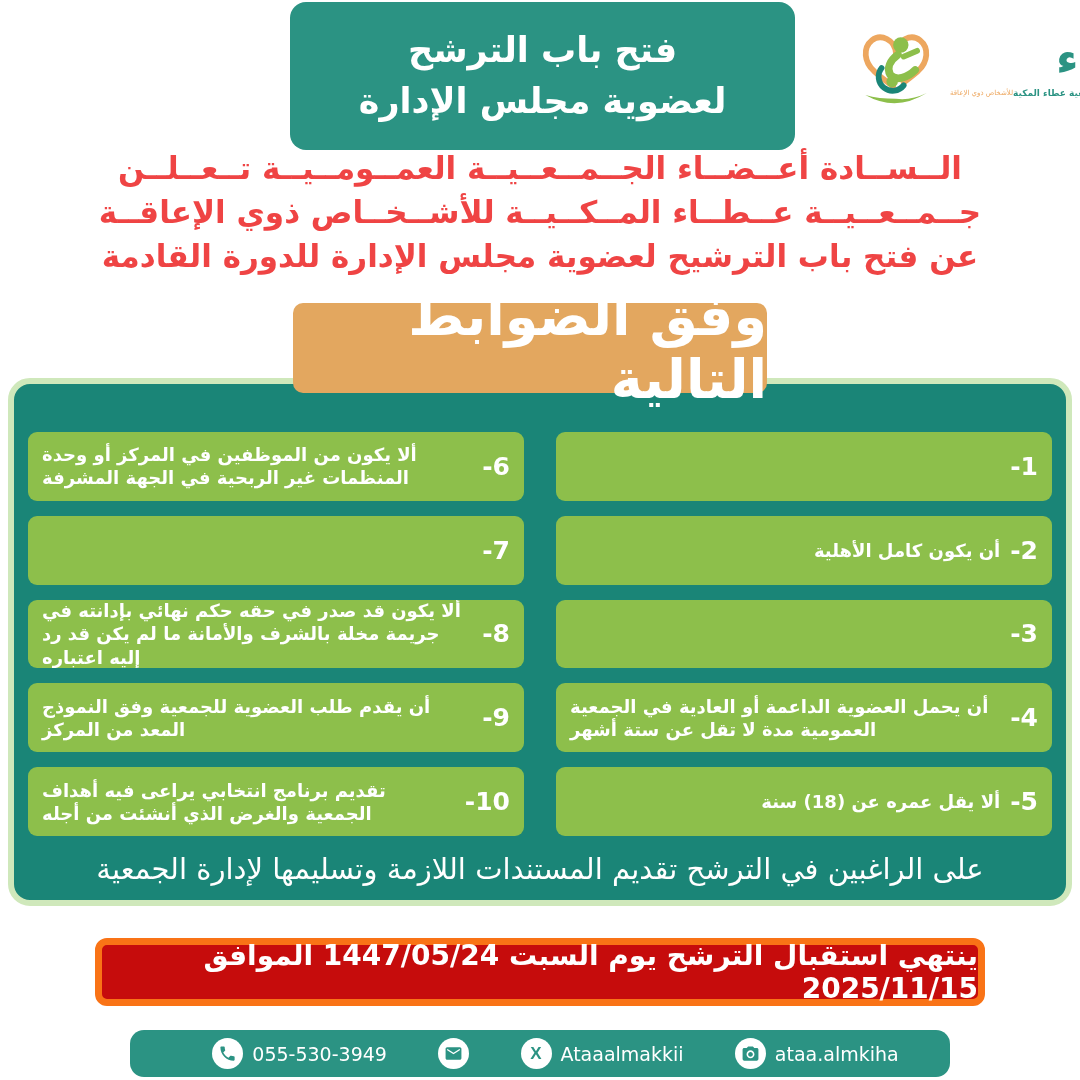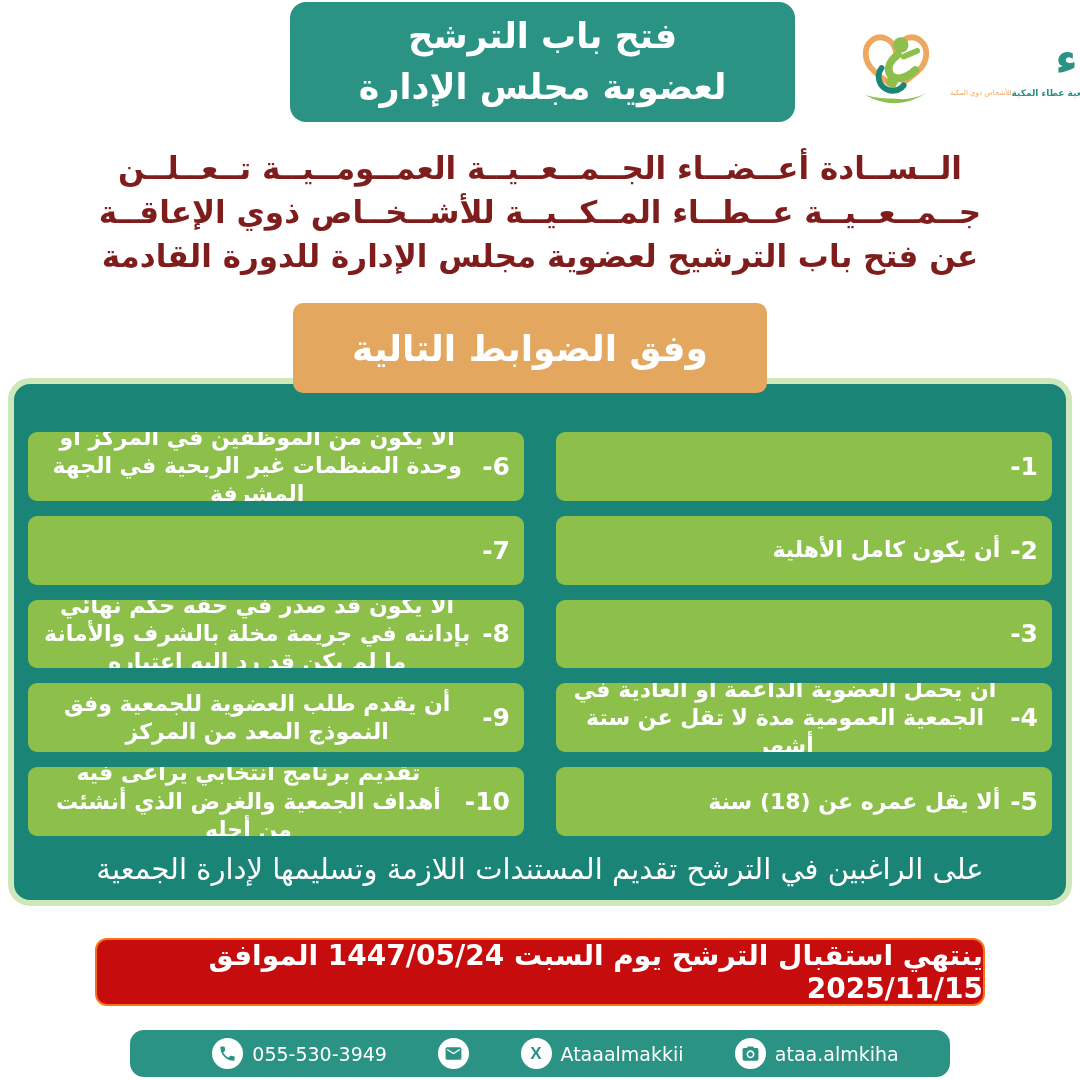--- a/index.html
+++ b/index.html
@@ -1,21 +1,21 @@
 <!DOCTYPE html>
 <html lang="ar"><head>
 <meta charset="utf-8">
 <style>
   * { margin:0; padding:0; box-sizing:border-box; }
   body { background:#ffffff; font-family:"DejaVu Sans", sans-serif; }
   .canvas { position:relative; width:1080px; height:1080px; background:#ffffff; overflow:hidden; }
 
   
   .header-box {
-    position:absolute; top:2px; left:290px; width:505px; height:120px;
+    position:absolute; top:2px; left:290px; width:505px; height:148px;
     background:#2b9383; border-radius:16px;
     display:flex; flex-direction:column; align-items:center; justify-content:center;
     color:#ffffff; font-weight:bold; font-size:35px; line-height:1.45; direction:rtl; text-align:center;
   }
 
   
   .logo { position:absolute; top:20px; right:12px; width:220px; height:100px; display:flex; align-items:center; gap:6px; }
   .logo-mark { width:96px; height:96px; flex:0 0 auto; }
   .logo-text { display:flex; flex-direction:column; align-items:center; direction:rtl; }
   .logo-word { color:#2b9383; font-size:44px; font-weight:bold; line-height:1.0; }
@@ -23,59 +23,59 @@
   .logo-sub-col { display:flex; flex-direction:row; align-items:center; }
   .logo-sub .ar-name { color:#2b9383; font-size:9px; font-weight:bold; white-space:nowrap; }
   .logo-sub .ar-tag  { color:#eda75f; font-size:7px; white-space:nowrap; }
   .logo-sub .en-name { color:#2b9383; font-size:8px; font-weight:bold; white-space:nowrap; }
   .logo-sub .en-tag  { color:#eda75f; font-size:5px; white-space:nowrap; }
   .logo-divider { width:1px; height:20px; background:#2b9383; }
 
   
   .intro {
     position:absolute; top:146px; left:40px; right:40px;
-    direction:rtl; text-align:center; color:#7f1d1d; font-weight:bold;
+    direction:rtl; text-align:center; color:#ef4444; font-weight:bold;
     font-size:31px; line-height:1.42;
   }
 
   
   .badge {
     position:absolute; top:303px; left:293px; width:474px; height:90px;
     background:#e3a75f; border-radius:10px; z-index:3;
     display:flex; align-items:center; justify-content:center;
-    color:#ffffff; font-weight:bold; font-size:36px; direction:rtl;
+    color:#ffffff; font-weight:bold; font-size:54px; direction:rtl;
   }
 
   
   .panel {
     position:absolute; top:378px; left:8px; right:8px; height:528px;
     background:#1a8577; border:6px solid #cfe8bb; border-radius:22px; z-index:2;
   }
   .grid {
     margin:48px 14px 0 14px; height:404px;
     display:grid; grid-template-columns:1fr 1fr; grid-template-rows:repeat(5,1fr);
     grid-auto-flow:column; column-gap:32px; row-gap:15px; direction:rtl;
   }
   .item {
     background:#8dbf4b; border-radius:9px; color:#ffffff; font-weight:bold;
     display:flex; align-items:center; gap:10px; padding:4px 14px; direction:rtl;
     overflow:hidden;
   }
   .item .num { direction:ltr; font-size:25px; flex:0 0 auto; }
-  .item .txt { font-size:22px; line-height:1.28; text-align:center; }
+  .item .txt { font-size:18px; line-height:1.28; text-align:left; }
 
   .statement {
     margin-top:16px; text-align:center; color:#ffffff; font-weight:normal;
     font-size:29px; direction:rtl; padding:0 20px;
   }
 
   
   .deadline {
     position:absolute; top:938px; left:95px; right:95px; height:68px;
-    background:#c60c0c; border:2px solid #f97316; border-radius:12px;
+    background:#c60c0c; border:7px solid #f97316; border-radius:12px;
     display:flex; align-items:center; justify-content:center;
     color:#ffffff; font-weight:bold; font-size:28px; direction:rtl;
   }
 
   
   .contact-bar {
     position:absolute; top:1030px; left:130px; right:130px; height:47px;
     background:#2b9383; border-radius:14px;
     display:flex; align-items:center; justify-content:space-evenly; direction:ltr;padding-left:31px;
   }
@@ -111,21 +111,21 @@
     <div class="logo-text">
       <div class="logo-word">عطاء</div>
       <div class="logo-sub">
         <div class="logo-sub-col">
           <span class="en-name">Ataa Almakkiah</span>
           <span class="en-tag">Association of people with Disabilities</span>
         </div>
         <div class="logo-divider"></div>
         <div class="logo-sub-col">
           <span class="ar-name">جمعية عطاء المكية</span>
-          <span class="ar-tag">للأشخاص ذوي المكية</span>
+          <span class="ar-tag">للأشخاص ذوي الإعاقة</span>
         </div>
       </div>
     </div>
   </div>
 
   <div class="intro">
     <div>الــســادة أعــضــاء الجــمــعــيــة العمــومــيــة تــعــلــن</div>
     <div>جــمــعــيــة عــطــاء المــكــيــة للأشــخــاص ذوي الإعاقــة</div>
     <div>عن فتح باب الترشيح لعضوية مجلس الإدارة للدورة القادمة</div>
   </div>

